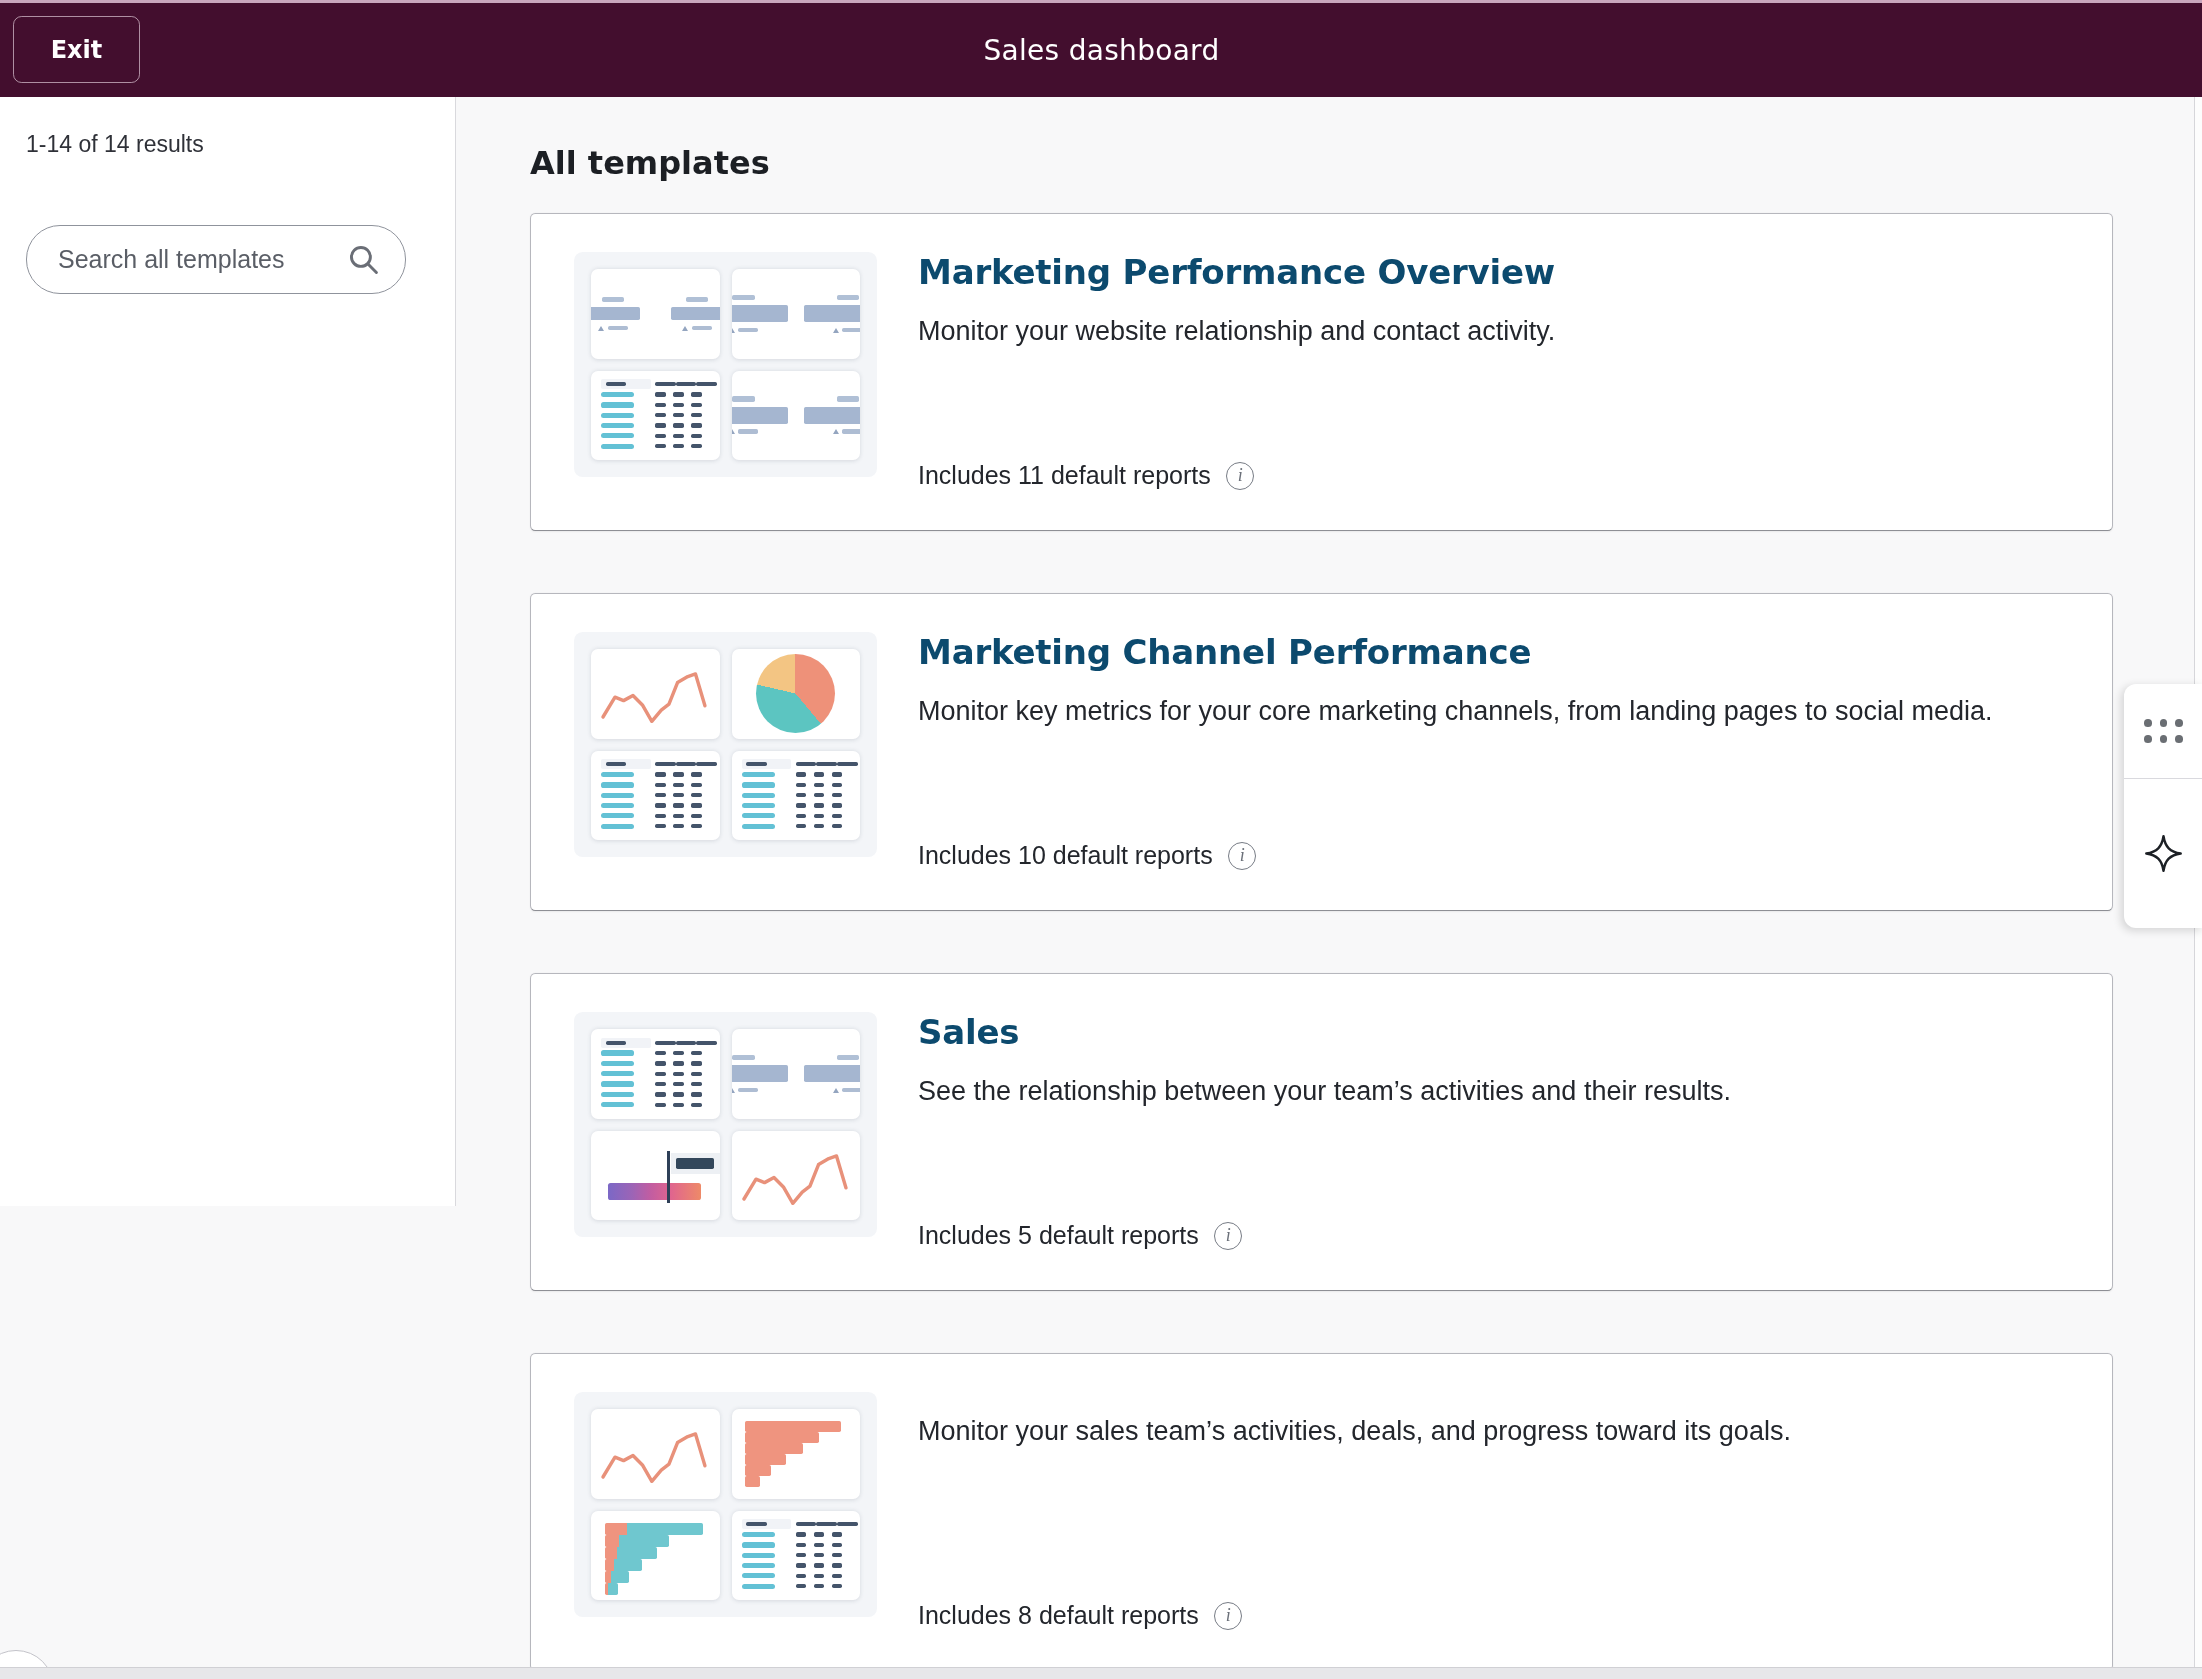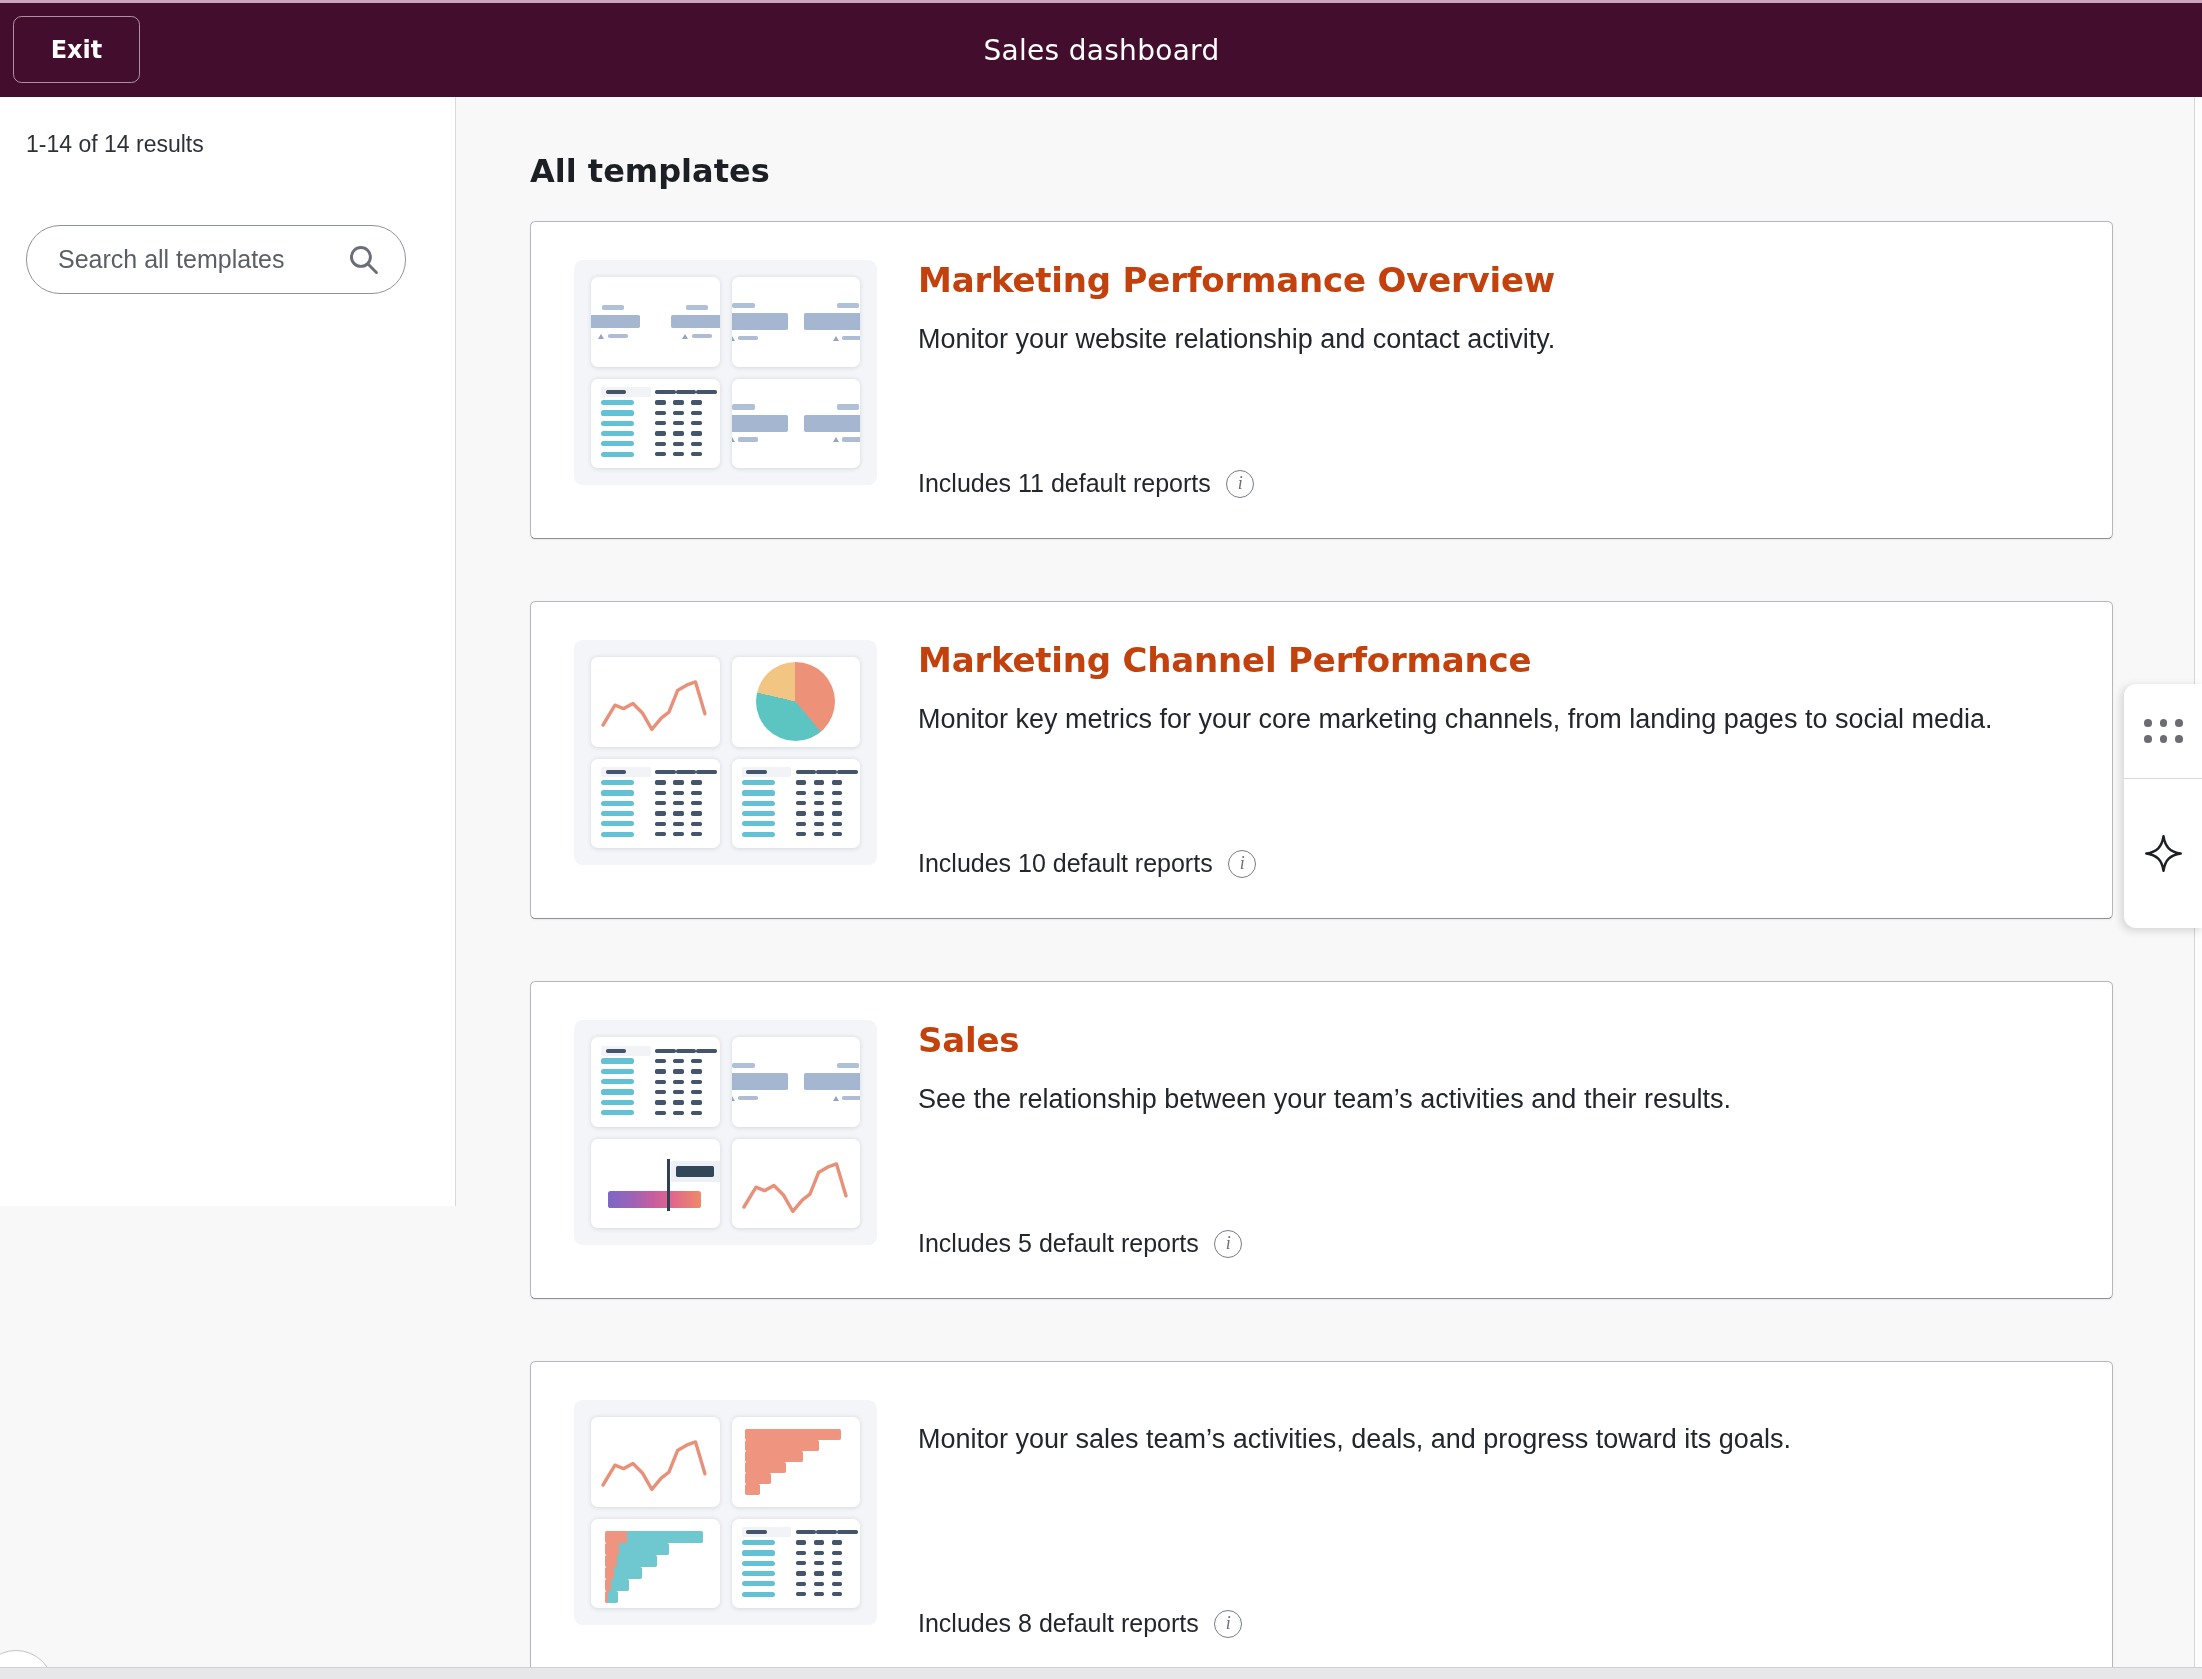--- a/index.html
+++ b/index.html
@@ -22,33 +22,33 @@
   .results { font-size:23px; color:#2f3138; }
   .searchwrap { position:relative; margin-top:67px; width:380px; height:69px; }
   .searchwrap input { width:100%; height:100%; border:1.7px solid #8f939c; border-radius:34px;
                       padding:0 74px 0 31px; font-size:25px; color:#33363d; background:#fff;
                       font-family:"Liberation Sans", sans-serif; }
   .searchwrap input::placeholder { color:#5a5e66; opacity:1; }
   .mag { position:absolute; right:27.5px; top:19px; width:31px; height:31px; }
   .mag circle { fill:none; stroke:#6a6e76; stroke-width:3.4; }
   .mag line { stroke:#6a6e76; stroke-width:3.4; stroke-linecap:round; }
 
-  main { position:absolute; left:458px; top:8px; right:0; height:100%; padding:47px 89px 8px 72px; }
+  main { position:absolute; left:458px; top:0; right:0; height:100%; padding:47px 89px 8px 72px; }
   .section-heading { font-size:32px; font-weight:700; color:#1c1f24; font-family:"DejaVu Sans", sans-serif; margin-bottom:31px; }
 
   
   .card { width:1583px; height:318px; background:#ffffff; border:0.9px solid #b6b7bd; border-bottom-color:#8e8f95;
           border-radius:5.2px; margin-bottom:62px; display:flex; padding:38px 48px 31px 43px; cursor:pointer;
           box-shadow:0 0.9px 1.7px rgba(0,0,0,.06); }
   .thumb { flex:none; width:303px; height:225px; background:#f3f5f8; border-radius:8.6px;
            padding:17px; display:grid; grid-template-columns:1fr 1fr; grid-template-rows:1fr 1fr; gap:12px; }
   .mini { background:#ffffff; border-radius:6.9px; box-shadow:0 0.9px 4.3px rgba(45,62,80,.15);
           position:relative; overflow:hidden; }
   .cinfo { flex:1; margin-left:41px; display:flex; flex-direction:column; padding-bottom:8.6px; }
-  .ctitle { font-size:34px; font-weight:700; color:#c2410c; font-family:"DejaVu Sans", sans-serif; letter-spacing:-0.2px; }
+  .ctitle { font-size:34px; font-weight:700; color:#0c4a6e; font-family:"DejaVu Sans", sans-serif; letter-spacing:-0.2px; }
   .cdesc { font-size:27px; color:#23262c; margin-top:24px; }
   .includes { margin-top:auto; display:flex; align-items:center; gap:15.5px; }
   .includes span.txt { font-size:25px; color:#23262c; }
   .info-icon { width:28px; height:28px; border:1.7px solid #777c85; border-radius:50%; color:#6b7079;
                font-size:18px; font-family:"Liberation Serif", serif; font-style:italic;
                display:flex; align-items:center; justify-content:center; cursor:pointer; }
 
   
   .t-kpi { display:flex; align-items:center; justify-content:center; gap:15.5px; }
   .kpi { display:flex; flex-direction:column; align-items:center; gap:5.2px; }

